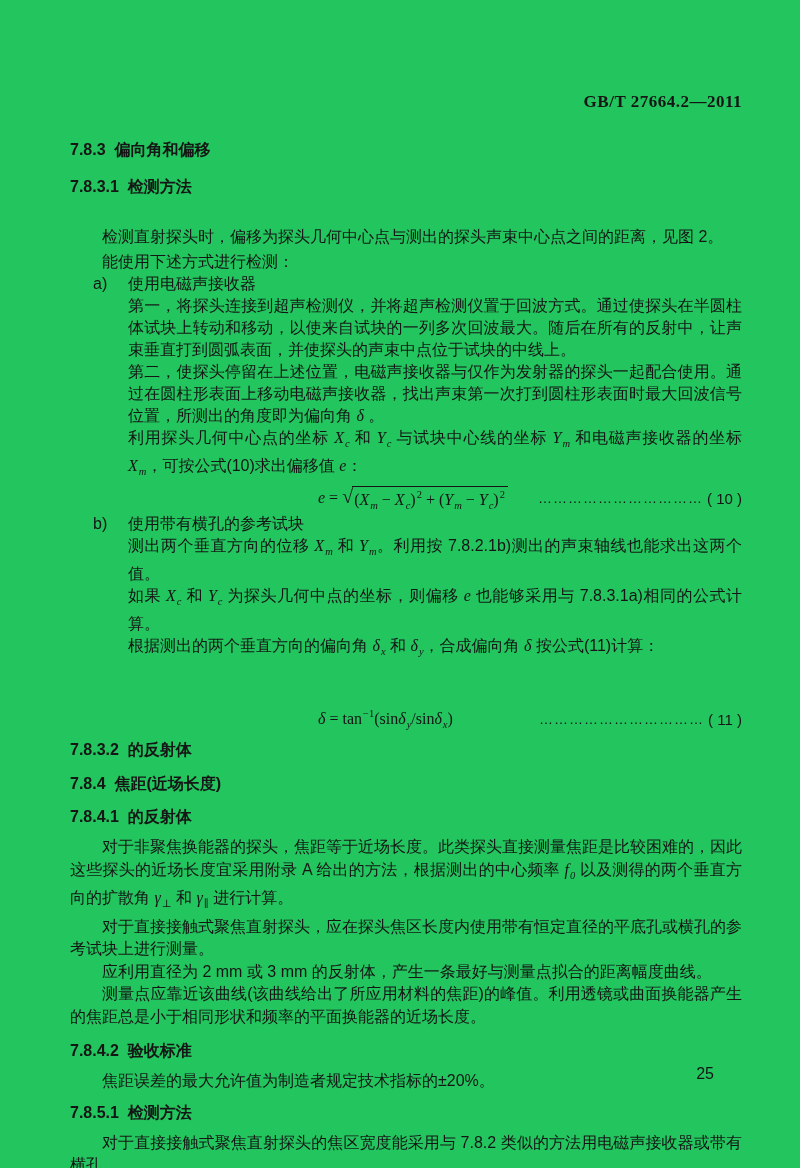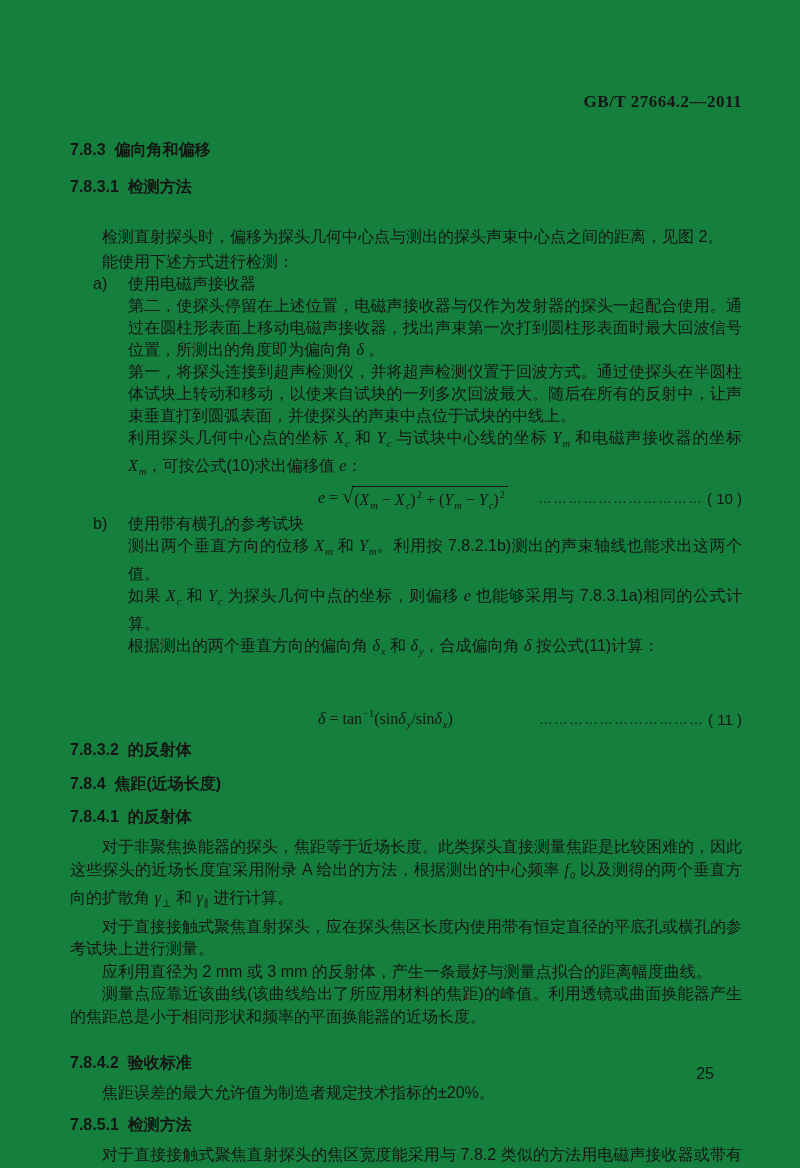--- a/index.html
+++ b/index.html
@@ -1,19 +1,19 @@
 <!DOCTYPE html>
 <html><head>
 <meta charset="utf-8">
 <style>
   html,body{margin:0;padding:0;background:#e8e8e8;}
   .page{
     position:relative;
     width:800px;height:1168px;
-    background:#15803d;
+    background:#22c55e;
     color:#151515;
     font-family:"Liberation Sans","DejaVu Sans",sans-serif;
     overflow:hidden;
     margin:0 auto;
   }
   .content{
     position:absolute;left:70px;top:0;width:672px;
     font-size:16px;font-weight:500;
   }
   .doc-header{
@@ -25,21 +25,21 @@
   }
   .h{
     font-weight:700;font-size:16px;line-height:22px;
     white-space:pre-wrap;text-align:left;
   }
   .h783{margin-top:27px;}
   .h7831{margin-top:15px;}
   .h7832{margin-top:8px;}
   .h784{margin-top:12px;}
   .h7841{margin-top:11px;}
-  .h7842{margin-top:24px;}
+  .h7842{margin-top:12px;}
   .h785{margin-top:10px;}
   .h7851{margin-top:9px;}
   .para{
     line-height:22.5px;text-align:justify;text-indent:2em;
   }
   .p1{margin-top:28px;}
   .p2{margin-top:2px;}
   .pv{margin-top:8px;}
   .pjoin{margin-top:0;}
   .list-item{
@@ -94,22 +94,22 @@
 
     <div class="h h783">7.8.3  偏向角和偏移</div>
     <div class="h h7831">7.8.3.1  检测方法</div>
 
     <div class="para p1">检测直射探头时，偏移为探头几何中心点与测出的探头声束中心点之间的距离，见图 2。</div>
     <div class="para p2">能使用下述方式进行检测：</div>
 
     <div class="list-item">
       <span class="list-marker">a)</span>
       <div class="list-title">使用电磁声接收器</div>
+      <div class="list-para">第一，将探头连接到超声检测仪，并将超声检测仪置于回波方式。通过使探头在半圆柱体试块上转动和移动，以使来自试块的一列多次回波最大。随后在所有的反射中，让声束垂直打到圆弧表面，并使探头的声束中点位于试块的中线上。</div>
       <div class="list-para"><span>第二，使探头停留在上述位置，电磁声接收器与仅作为发射器的探头一起配合使用。通过在圆柱形表面上移动电磁声接收器，找出声束第一次打到圆柱形表面时最大回波信号位置，所测出的角度即为偏向角 </span><span class="var">δ</span><span> 。</span></div>
-      <div class="list-para">第一，将探头连接到超声检测仪，并将超声检测仪置于回波方式。通过使探头在半圆柱体试块上转动和移动，以使来自试块的一列多次回波最大。随后在所有的反射中，让声束垂直打到圆弧表面，并使探头的声束中点位于试块的中线上。</div>
       <div class="list-para"><span>利用探头几何中心点的坐标 </span><span class="var">X</span><span class="ssub">c</span><span> 和 </span><span class="var">Y</span><span class="ssub">c</span><span> 与试块中心线的坐标 </span><span class="var">Y</span><span class="ssub">m</span><span> 和电磁声接收器的坐标 </span><span class="var">X</span><span class="ssub">m</span><span>，可按公式(10)求出偏移值 </span><span class="var">e</span><span>：</span></div>
       <div class="formula-row">
         <span class="f-spacer"></span>
         <span class="formula"><span class="var">e</span><span> = </span><span class="sqrt">
               <span class="rad-sign">√</span>
               <span class="radicand"><span>(</span><span class="var">X</span><span class="ssub">m</span><span> − </span><span class="var">X</span><span class="ssub">c</span><span>)</span><span class="ssup">2</span><span> + (</span><span class="var">Y</span><span class="ssub">m</span><span> − </span><span class="var">Y</span><span class="ssub">c</span><span>)</span><span class="ssup">2</span></span>
             </span></span>
         <span class="f-dots">……………………………</span>
         <span class="f-num">( 10 )</span>
       </div>

